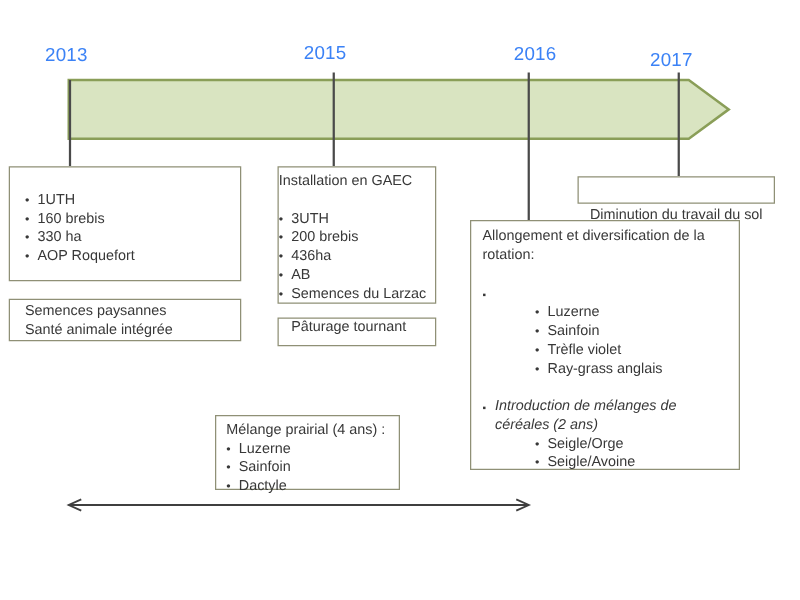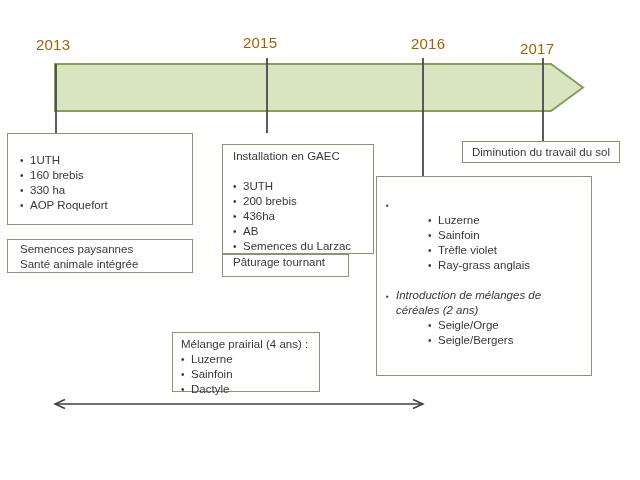--- a/index.html
+++ b/index.html
@@ -1,36 +1,36 @@
 <!DOCTYPE html>
 <html><head>
 <meta charset="utf-8">
 <style>
   html,body{margin:0;padding:0;background:#fff;}
   #canvas{
     position:relative;width:640px;height:480px;background:#ffffff;
     font-family:"Liberation Sans", sans-serif;color:#383838;overflow:hidden;
   }
   .year{
-    position:absolute;font-size:15px;color:#a16207;letter-spacing:.2px;
+    position:absolute;font-size:15px;color:#3b82f6;letter-spacing:.2px;
   }
   svg.layer{position:absolute;left:0;top:0;}
   .tbox{
     position:absolute;box-sizing:border-box;border:1px solid #8f9076;
     background:#fff;font-size:11.5px;line-height:15px;color:#383838;
   }
   .tbox .title{display:block;}
   .gap{height:15px;}
   .b-row{display:flex;align-items:flex-start;}
   .b-dot{width:10px;flex:0 0 10px;font-size:10px;}
   .b-sq{width:10px;flex:0 0 10px;font-size:8px;padding-top:1px;}
   .b-txt{flex:1;}
   .italic{font-style:italic;}
   .sub{margin-left:42px;}
-  .center-text{display:flex;align-items:center;justify-content:center;height:100%;}
+  .center-text{display:flex;align-items:center;justify-content:center;height:100%;margin-top:20px;}
 </style>
 </head>
 <body>
 
 <div id="canvas">
 
   <svg class="layer" width="640" height="480">
 
     <polygon points="55,64 551,64 583,87.5 551,111 55,111" stroke="#8a9e58" stroke-width="2" fill="#d9e4c1"></polygon>
 
@@ -69,21 +69,21 @@
         <span class="b-dot">•</span>
         <span class="b-txt">AOP Roquefort</span>
       </div>
   </div>
 
   <div class="tbox" style="left:7px;top:239px;width:186px;height:34px;padding:2px 6px 0 12px">
     <span style="display:block">Semences paysannes</span>
     <span style="display:block">Santé animale intégrée</span>
   </div>
 
-  <div class="tbox" style="left:222px;top:144px;width:152px;height:110px;padding:4px 4px 0 10px">
+  <div class="tbox" style="left:222px;top:133px;width:127px;height:110px;padding:4px 4px 0 0">
     <span class="title">Installation en GAEC</span>
     <div class="gap"></div>
     <div class="b-row">
         <span class="b-dot">•</span>
         <span class="b-txt">3UTH</span>
       </div>
     <div class="b-row">
         <span class="b-dot">•</span>
         <span class="b-txt">200 brebis</span>
       </div>
@@ -105,20 +105,21 @@
     <span>Pâturage tournant</span>
   </div>
 
   <div class="tbox" style="left:462px;top:141px;width:158px;height:22px">
     <div class="center-text">
       <span>Diminution du travail du sol</span>
     </div>
   </div>
 
   <div class="tbox" style="left:376px;top:176px;width:216px;height:200px;padding:5px 8px 0 9px">
+    <span class="title">Allongement et diversification de la rotation:</span>
     <div class="gap"></div>
     <div class="b-row">
       <span class="b-sq">▪</span>
     </div>
     <div class="b-row sub">
         <span class="b-dot">•</span>
         <span class="b-txt">Luzerne</span>
       </div>
     <div class="b-row sub">
         <span class="b-dot">•</span>
@@ -136,21 +137,21 @@
     <div class="b-row">
       <span class="b-sq">▪</span>
       <span class="b-txt italic" style="max-width:165px">Introduction de mélanges de céréales (2 ans)</span>
     </div>
     <div class="b-row sub">
         <span class="b-dot">•</span>
         <span class="b-txt">Seigle/Orge</span>
       </div>
     <div class="b-row sub">
         <span class="b-dot">•</span>
-        <span class="b-txt">Seigle/Bergers</span>
+        <span class="b-txt">Seigle/Avoine</span>
       </div>
   </div>
 
   <div class="tbox" style="left:172px;top:332px;width:148px;height:60px;padding:4px 4px 0 8px">
     <span class="title">Mélange prairial (4 ans) :</span>
     <div class="b-row">
         <span class="b-dot">•</span>
         <span class="b-txt">Luzerne</span>
       </div>
     <div class="b-row">

